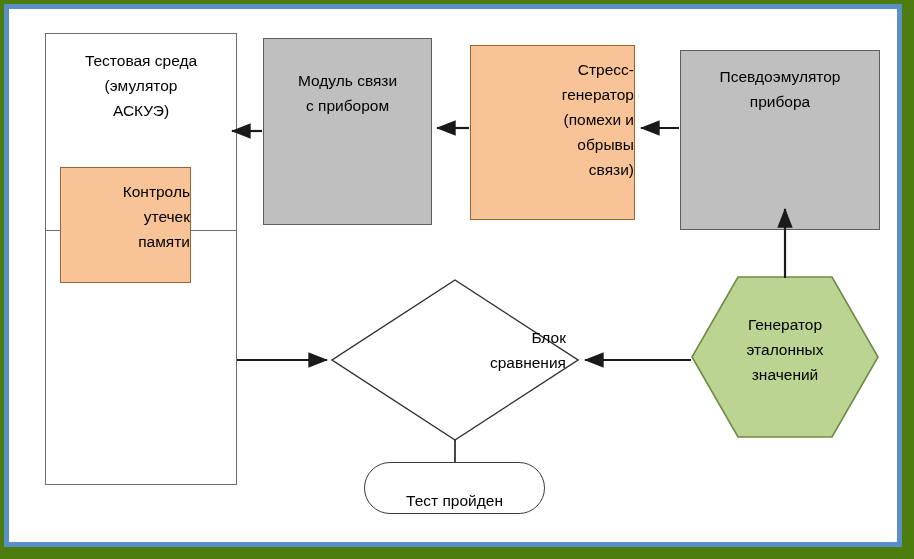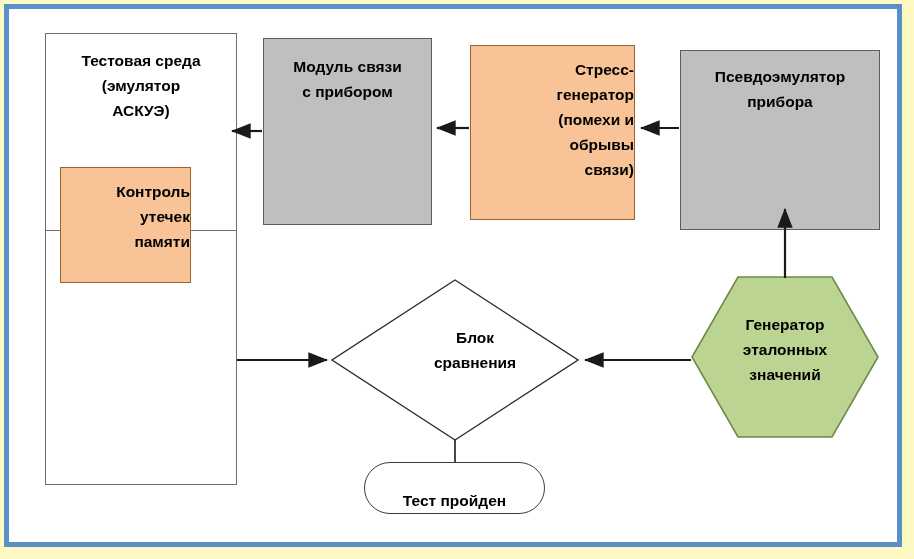--- a/index.html
+++ b/index.html
@@ -4,24 +4,23 @@
 <style>
   html, body {
     margin: 0;
     padding: 0;
     background: #ffffff;
   }
   #canvas {
     position: relative;
     width: 914px;
     height: 559px;
-    background: #fef9c3;
+    background: #4d7c0f;
     font-family: "Liberation Sans", sans-serif;
     overflow: hidden;
-    font-weight: bold;
   }
   #outer-frame {
     position: absolute;
     left: 4px;
     top: 4px;
     width: 898px;
     height: 543px;
     border: 5px solid #5b8fc9;
     box-sizing: border-box;
     background: #ffffff;
@@ -106,42 +105,42 @@
 
   <div class="connector-stub" style="left:46px; top:230px; width:14px; height:1.4px;"></div>
   <div class="connector-stub" style="left:190px; top:230px; width:46px; height:1.4px;"></div>
 
   <div class="node rect-orange" style="left:60px; top:167px; width:131px; height:116px; padding-top:11px;">
     <span class="label">Контроль
 утечек
 памяти</span>
   </div>
 
-  <div class="node rect-gray" style="left:263px; top:38px; width:169px; height:187px; padding-top:15px;">
+  <div class="node rect-gray" style="left:263px; top:38px; width:169px; height:187px; padding-top:29px;">
     <span class="label">Модуль связи
 с прибором</span>
   </div>
 
   <div class="node rect-orange" style="left:470px; top:45px; width:165px; height:175px; padding-top:11px;">
     <span class="label">Стресс-
 генератор
 (помехи и
 обрывы
 связи)</span>
   </div>
 
   <div class="node rect-gray" style="left:680px; top:50px; width:200px; height:180px; padding-top:13px;">
     <span class="label">Псевдоэмулятор
 прибора</span>
   </div>
 
   <svg class="shape-svg" style="left:330px; top:278px;" width="250" height="164" viewBox="0 0 250 164">
     <polygon points="125,2 248,82 125,162 2,82" fill="#ffffff" stroke="#2b2b2b" stroke-width="1.4"></polygon>
   </svg>
-  <div class="shape-label" style="left:350px; top:325px; width:250px;">Блок
+  <div class="shape-label" style="left:316px; top:325px; width:250px;text-align:right;">Блок
 сравнения</div>
 
   <svg class="shape-svg" style="left:690px; top:275px;" width="190" height="165" viewBox="0 0 190 165">
     <polygon points="48,2 142,2 188,82 142,162 48,162 2,82" fill="#bcd492" stroke="#6d8a46" stroke-width="1.6"></polygon>
   </svg>
   <div class="shape-label" style="left:690px; top:312px; width:190px;">Генератор
 эталонных
 значений</div>
 
   <div class="node rounded" style="left:364px; top:462px; width:181px; height:52px;">

